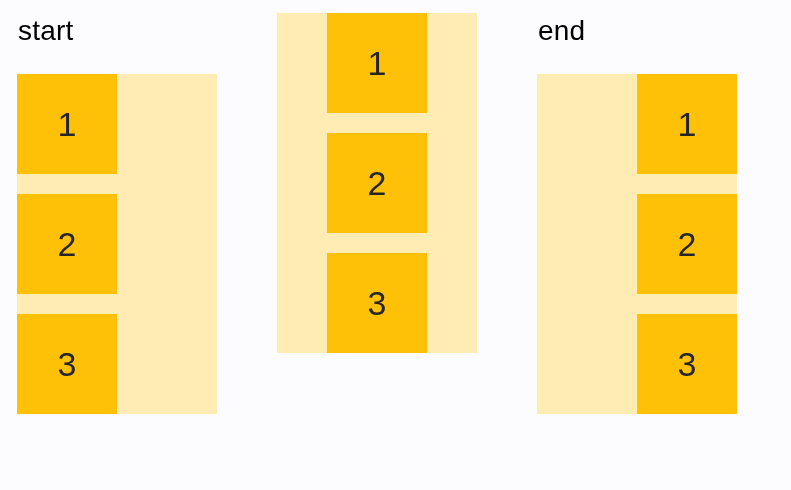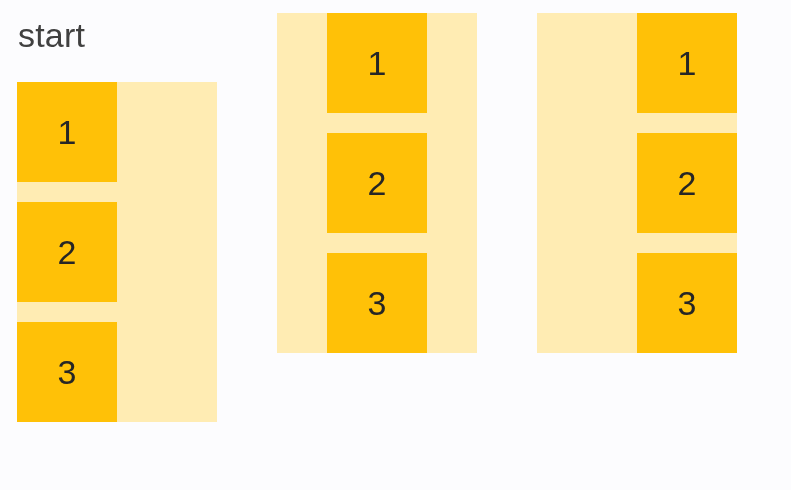--- a/index.html
+++ b/index.html
@@ -17,24 +17,24 @@
   .demo-row {
     display: flex;
     gap: 60px;
     padding: 13px 0 0 17px;
   }
   .demo-group {
     display: flex;
     flex-direction: column;
   }
   .demo-label {
-    font-size: 34px;
+    font-size: 28px;
     font-weight: 400;
     line-height: 1.3;
-    color: #404040;
+    color: #000000;
     margin: 0 0 25px 1px;
     letter-spacing: 0.2px;
   }
   .flex-container {
     width: 200px;
     height: 340px;
     background: #ffecb3;
     display: flex;
     flex-direction: column;
     gap: 20px;
@@ -70,20 +70,21 @@
 
   <div class="demo-group">
     <div class="flex-container align-center">
       <div class="flex-item">1</div>
       <div class="flex-item">2</div>
       <div class="flex-item">3</div>
     </div>
   </div>
 
   <div class="demo-group">
+    <div class="demo-label">end</div>
     <div class="flex-container align-end">
       <div class="flex-item">1</div>
       <div class="flex-item">2</div>
       <div class="flex-item">3</div>
     </div>
   </div>
 
 </div>
 
 </body></html>

